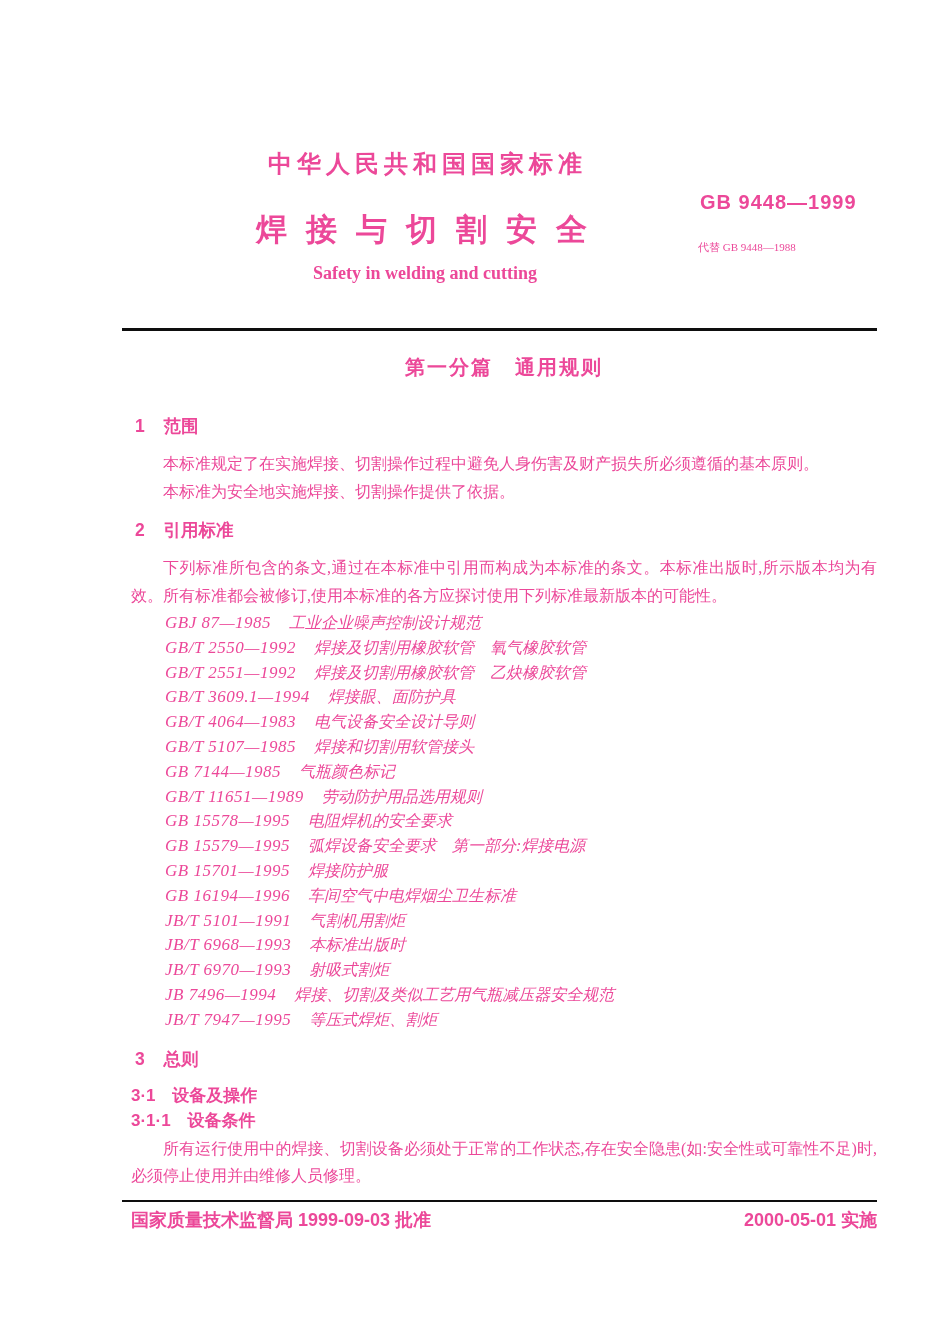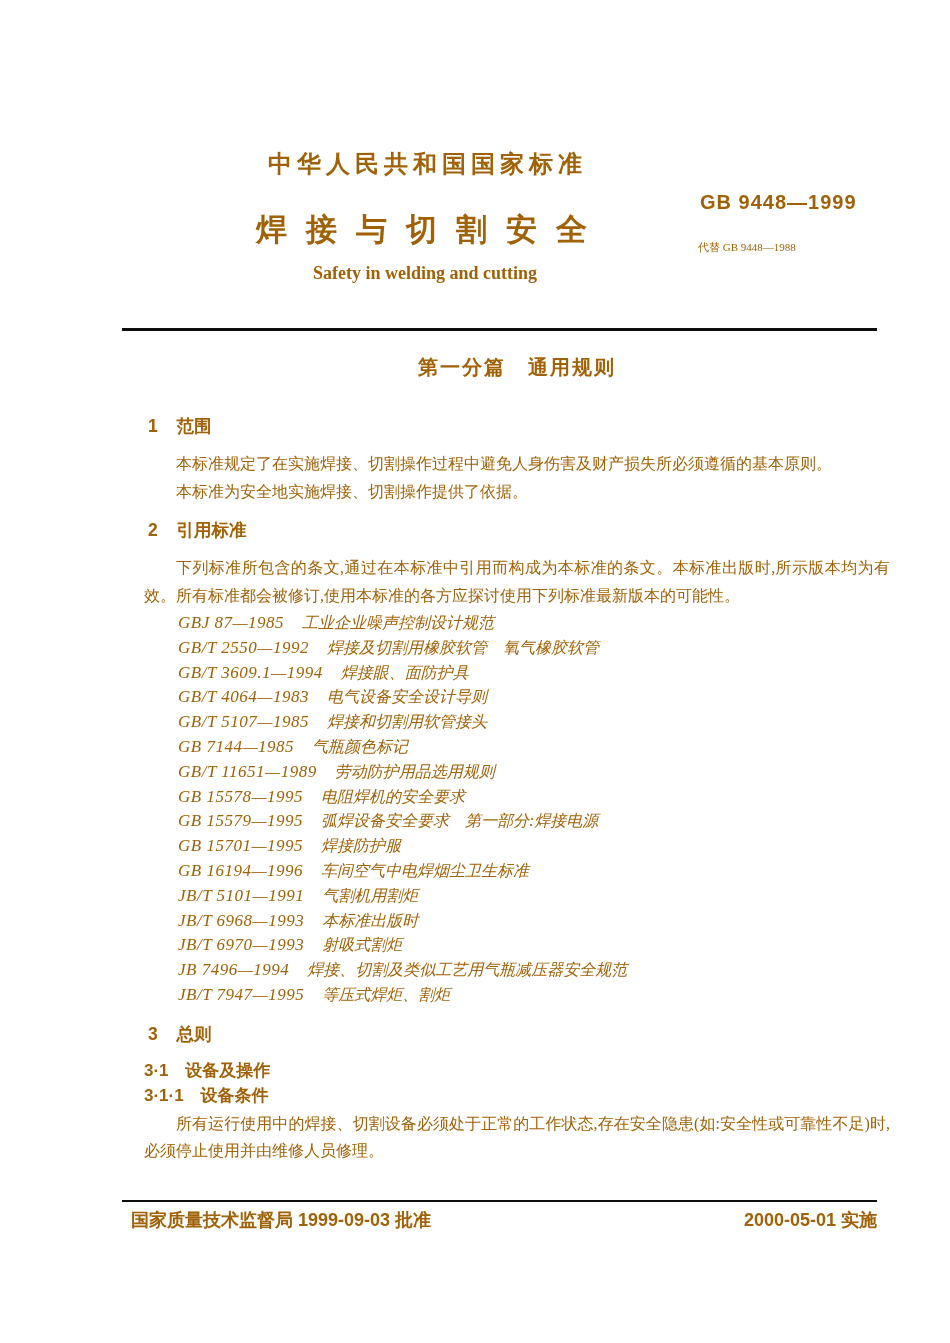--- a/index.html
+++ b/index.html
@@ -5,21 +5,21 @@
   html, body {
     margin: 0;
     padding: 0;
     background: #ffffff;
   }
   .page {
     position: relative;
     width: 950px;
     height: 1343px;
     background: #ffffff;
-    color: #a16207;
+    color: #ec4899;
     font-family: "Liberation Serif", "DejaVu Serif", serif;
     overflow: hidden;
   }
   
   .hdr-label {
     position: absolute;
     top: 148px;
     left: 268px;
     font-family: "Liberation Sans", "DejaVu Sans", sans-serif;
     font-weight: bold;
@@ -69,21 +69,21 @@
     width: 755px;
     background: #0e0e0e;
   }
   .rule-top { top: 328px; height: 3px; }
   .rule-bottom { top: 1200px; height: 2px; }
 
   
   .content {
     position: absolute;
     top: 346px;
-    left: 144px;
+    left: 131px;
     width: 746px;
     font-size: 16px;
   }
   .part-heading {
     margin: 8px 0 34px 0;
     text-align: center;
     font-family: "Liberation Sans", "DejaVu Sans", sans-serif;
     font-weight: bold;
     font-size: 20px;
     letter-spacing: 2px;
@@ -170,20 +170,21 @@
 
     <div class="sec-heading mt-sec2">
       <span class="sec-num">2</span>
       <span class="sec-title">引用标准</span>
     </div>
     <p class="body-para para-gap">下列标准所包含的条文,通过在本标准中引用而构成为本标准的条文。本标准出版时,所示版本均为有效。所有标准都会被修订,使用本标准的各方应探讨使用下列标准最新版本的可能性。</p>
 
     <div class="ref-list">
       <div class="ref-row"><span class="ref-code">GBJ 87—1985</span><span class="ref-title">工业企业噪声控制设计规范</span></div>
       <div class="ref-row"><span class="ref-code">GB/T 2550—1992</span><span class="ref-title">焊接及切割用橡胶软管　氧气橡胶软管</span></div>
+      <div class="ref-row"><span class="ref-code">GB/T 2551—1992</span><span class="ref-title">焊接及切割用橡胶软管　乙炔橡胶软管</span></div>
       <div class="ref-row"><span class="ref-code">GB/T 3609.1—1994</span><span class="ref-title">焊接眼、面防护具</span></div>
       <div class="ref-row"><span class="ref-code">GB/T 4064—1983</span><span class="ref-title">电气设备安全设计导则</span></div>
       <div class="ref-row"><span class="ref-code">GB/T 5107—1985</span><span class="ref-title">焊接和切割用软管接头</span></div>
       <div class="ref-row"><span class="ref-code">GB 7144—1985</span><span class="ref-title">气瓶颜色标记</span></div>
       <div class="ref-row"><span class="ref-code">GB/T 11651—1989</span><span class="ref-title">劳动防护用品选用规则</span></div>
       <div class="ref-row"><span class="ref-code">GB 15578—1995</span><span class="ref-title">电阻焊机的安全要求</span></div>
       <div class="ref-row"><span class="ref-code">GB 15579—1995</span><span class="ref-title">弧焊设备安全要求　第一部分:焊接电源</span></div>
       <div class="ref-row"><span class="ref-code">GB 15701—1995</span><span class="ref-title">焊接防护服</span></div>
       <div class="ref-row"><span class="ref-code">GB 16194—1996</span><span class="ref-title">车间空气中电焊烟尘卫生标准</span></div>
       <div class="ref-row"><span class="ref-code">JB/T 5101—1991</span><span class="ref-title">气割机用割炬</span></div>

